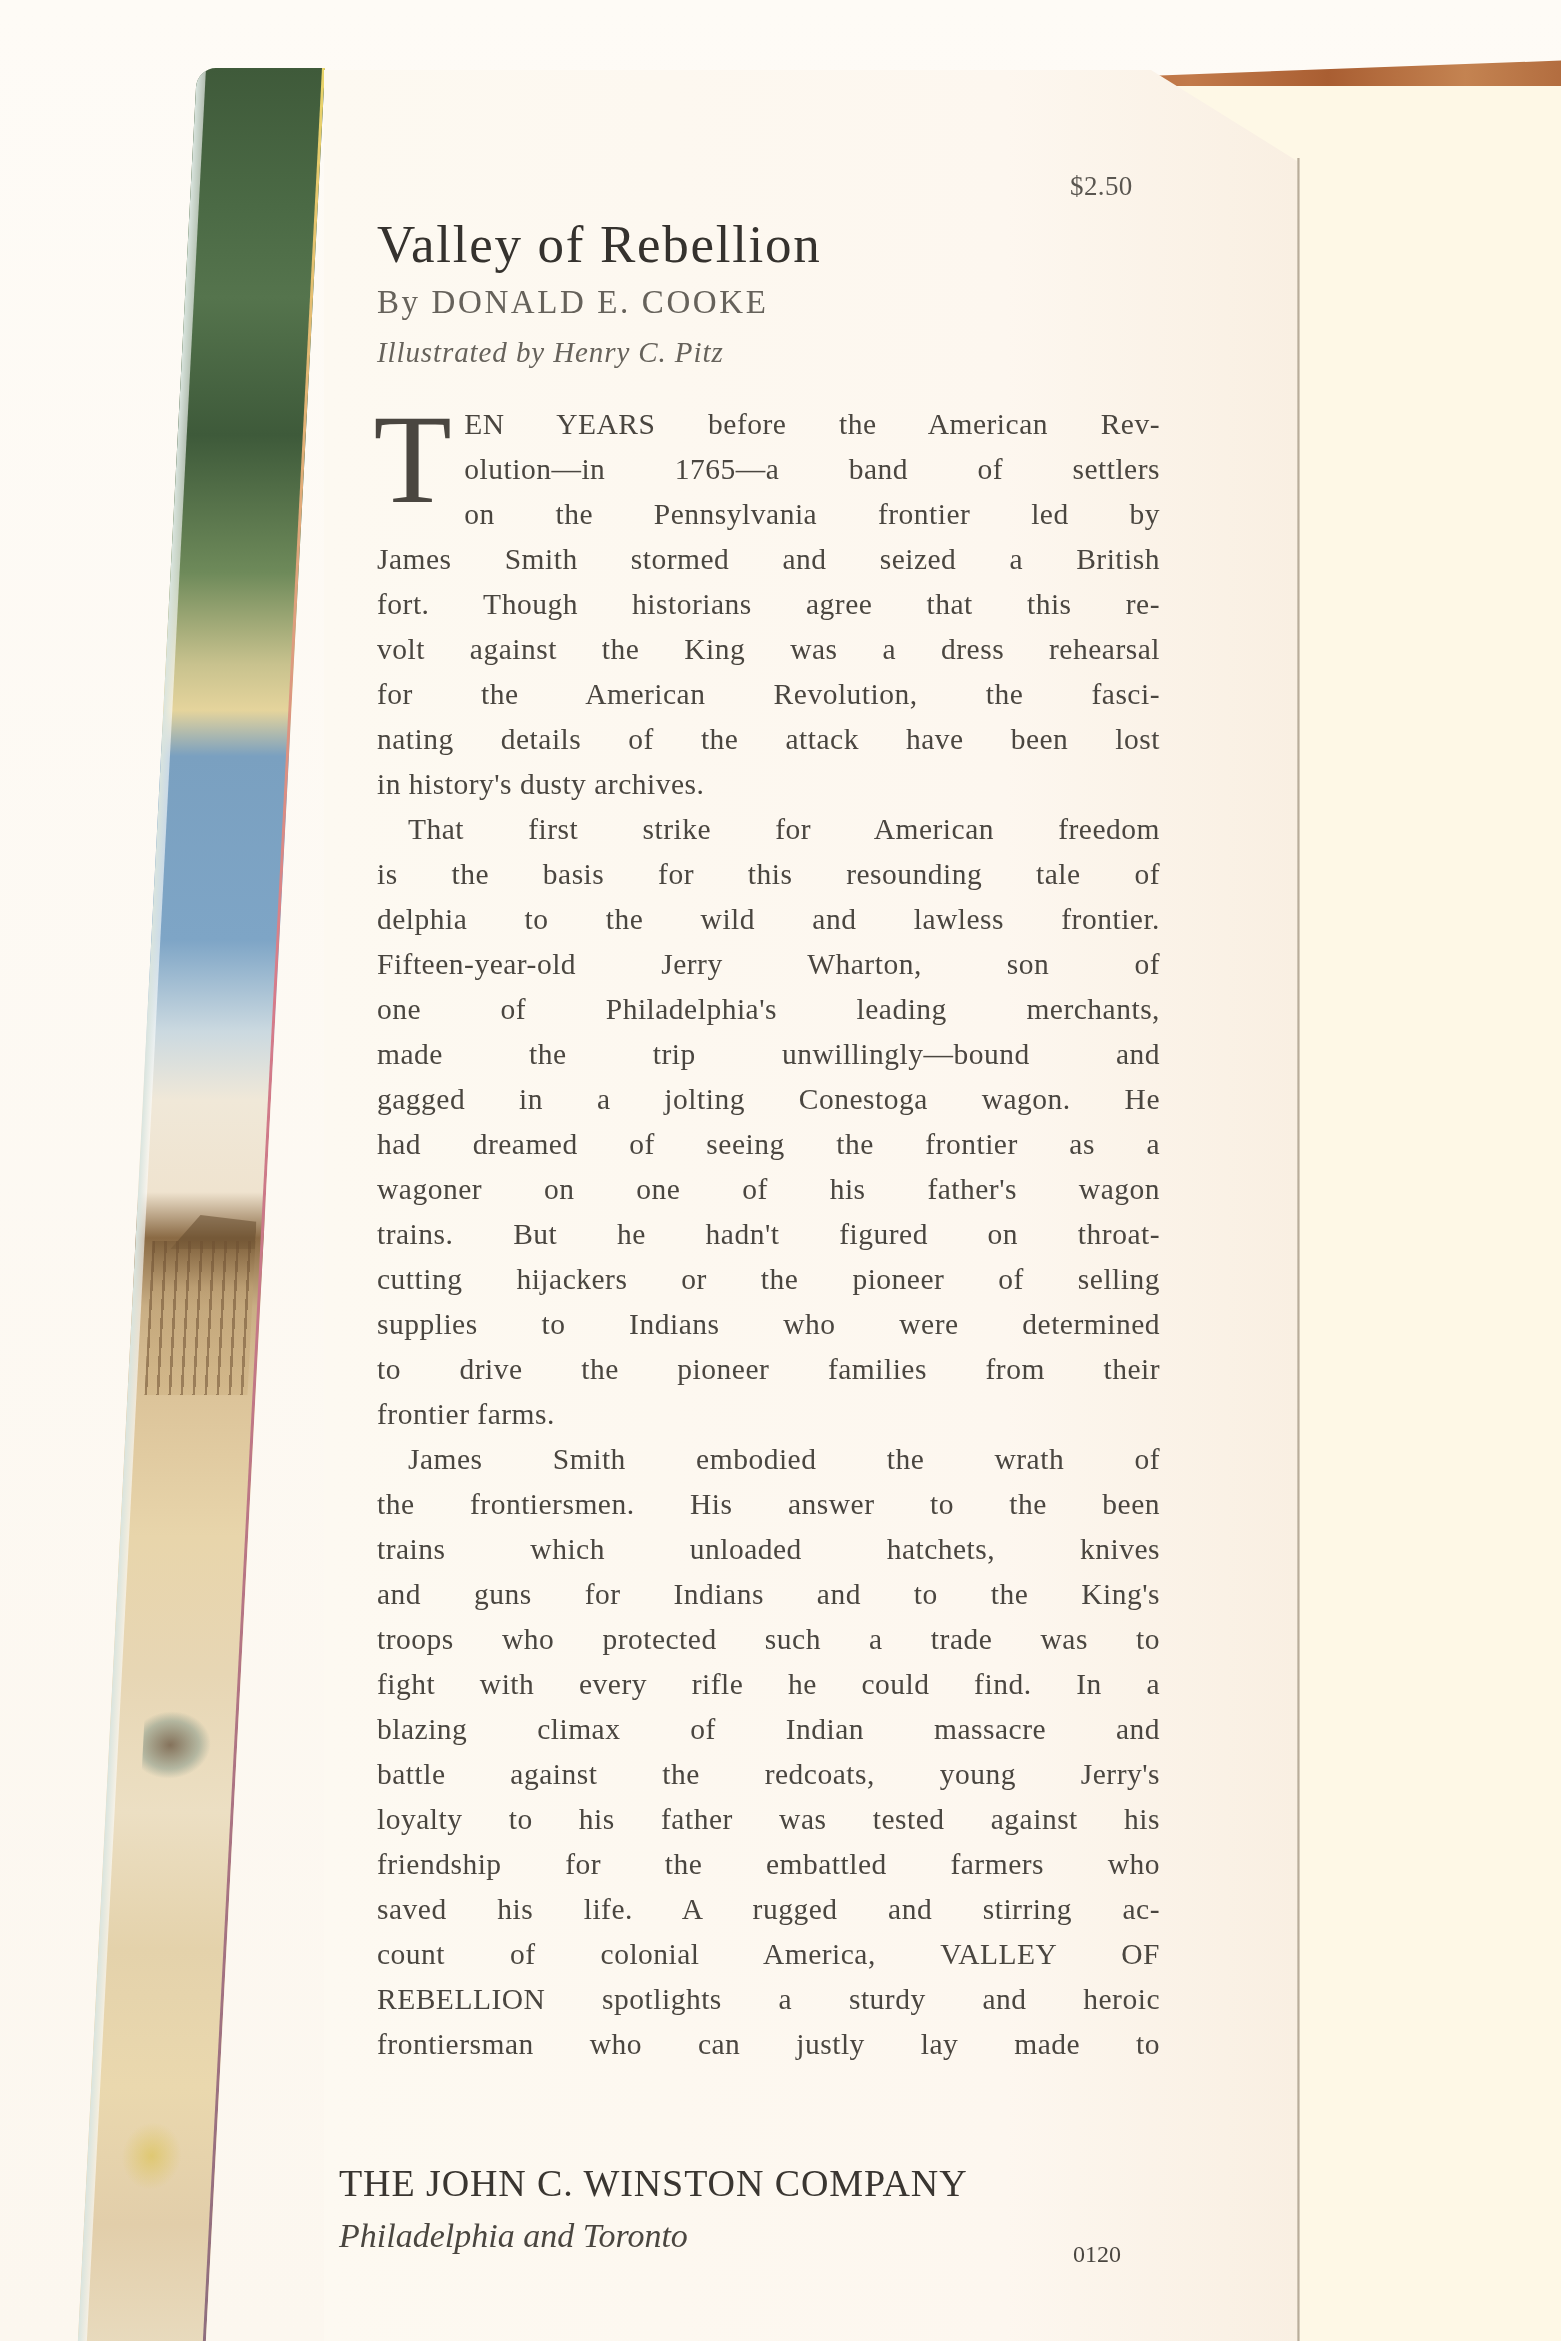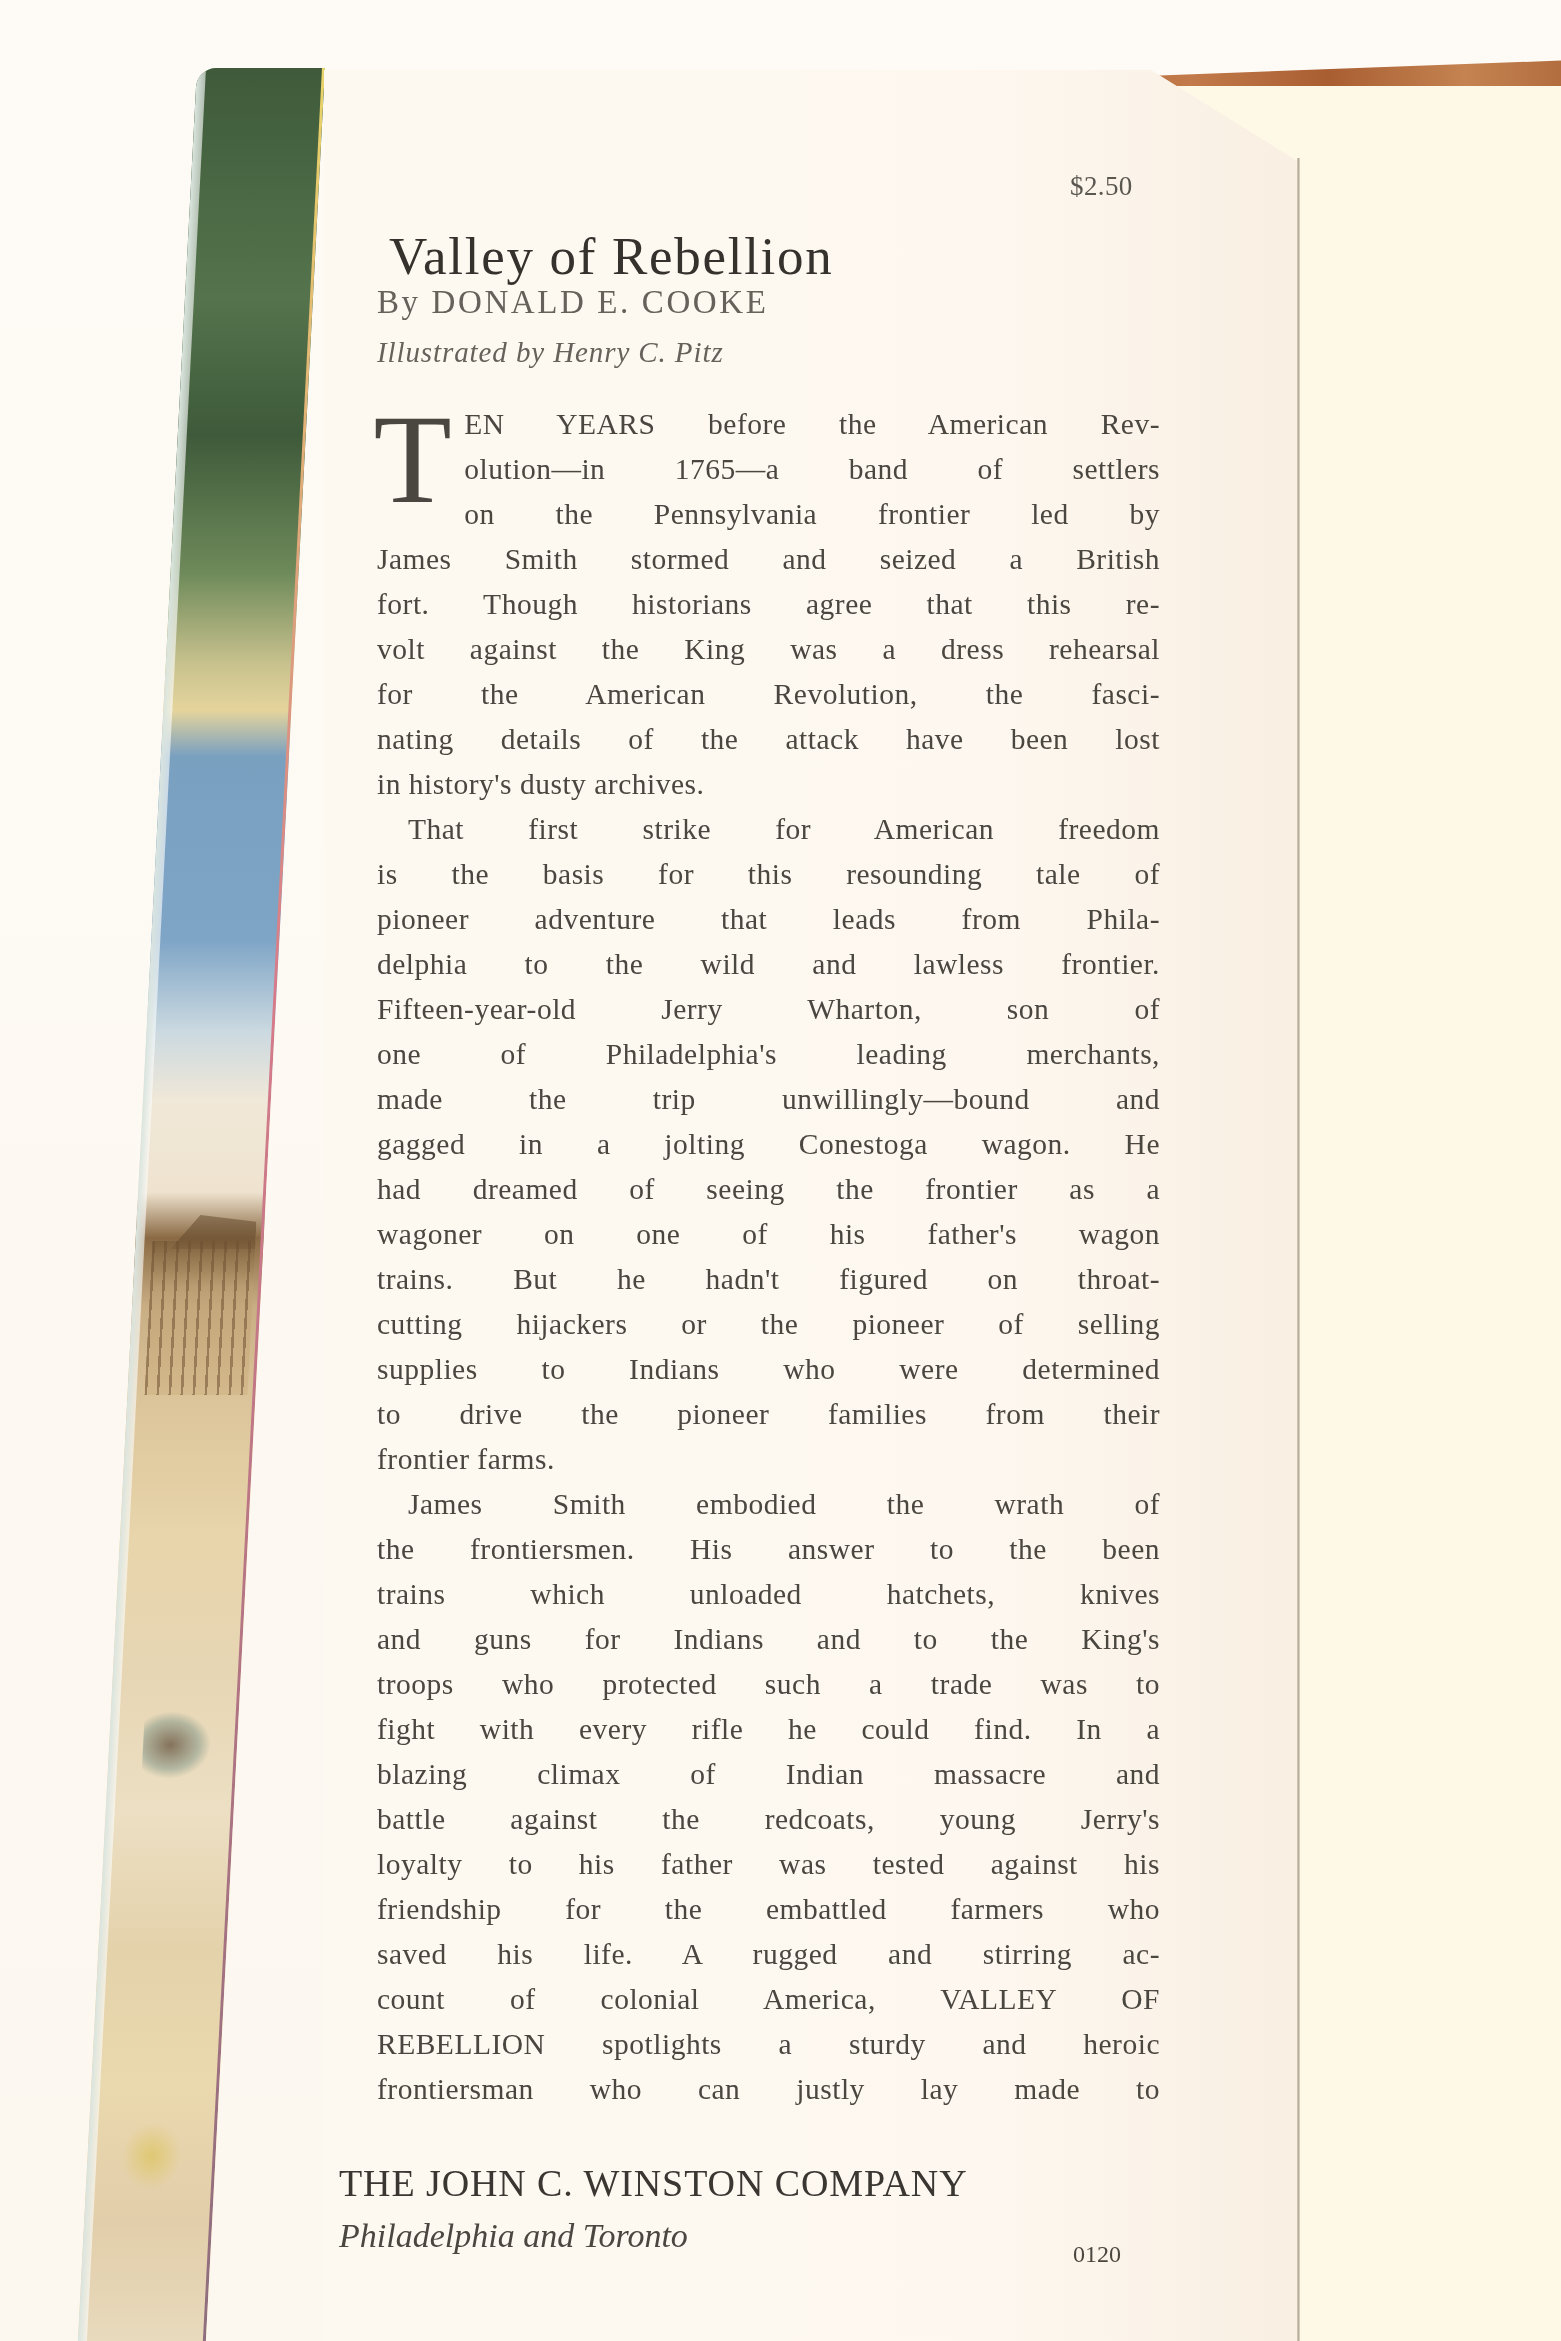--- a/index.html
+++ b/index.html
@@ -162,21 +162,21 @@
     letter-spacing: 0.4px;
   }
   .title {
     position: absolute;
     left: 377px;
     top: 214px;
     font-size: 53px;
     color: #35322e;
     letter-spacing: 1.7px;
     font-weight: normal;
-    margin: 12px;
+    margin: 0;
   }
   .author {
     position: absolute;
     left: 377px;
     top: 284px;
     font-size: 33px;
     color: #66625b;
     letter-spacing: 2.6px;
   }
   .illustrator {
@@ -279,21 +279,20 @@
     <span class="line">James Smith stormed and seized a British</span>
     <span class="line">fort. Though historians agree that this re-</span>
     <span class="line">volt against the King was a dress rehearsal</span>
     <span class="line">for the American Revolution, the fasci-</span>
     <span class="line">nating details of the attack have been lost</span>
     <span class="line last">in history's dusty archives.</span>
   </p>
   <p>
     <span class="line" style="padding-left:31px">That first strike for American freedom</span>
     <span class="line">is the basis for this resounding tale of</span>
-    <span class="line">pioneer adventure that leads from Phila-</span>
     <span class="line">delphia to the wild and lawless frontier.</span>
     <span class="line">Fifteen-year-old Jerry Wharton, son of</span>
     <span class="line">one of Philadelphia's leading merchants,</span>
     <span class="line">made the trip unwillingly—bound and</span>
     <span class="line">gagged in a jolting Conestoga wagon. He</span>
     <span class="line">had dreamed of seeing the frontier as a</span>
     <span class="line">wagoner on one of his father's wagon</span>
     <span class="line">trains. But he hadn't figured on throat-</span>
     <span class="line">cutting hijackers or the pioneer of selling</span>
     <span class="line">supplies to Indians who were determined</span>

